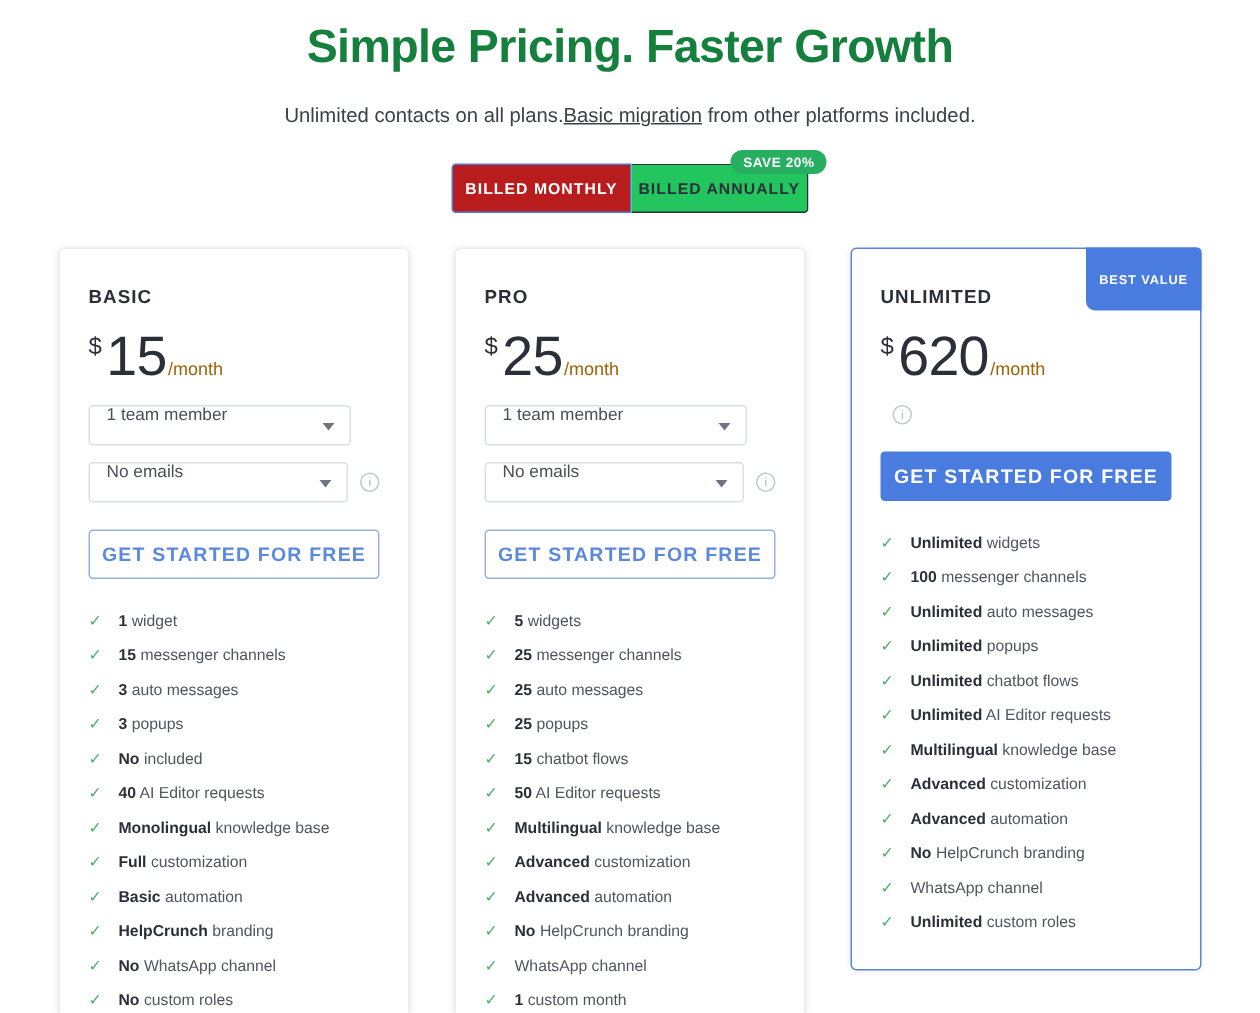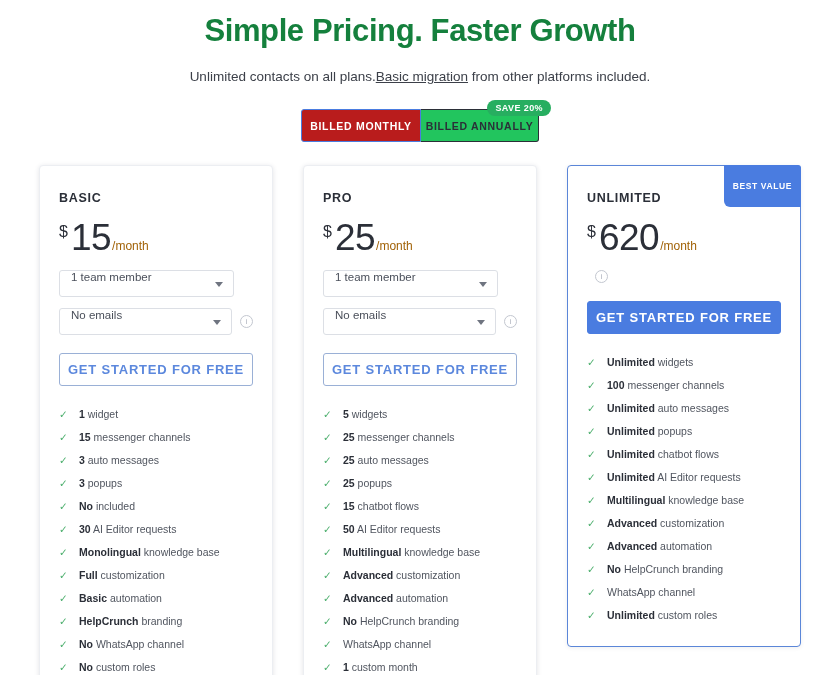--- a/index.html
+++ b/index.html
@@ -338,21 +338,21 @@
         <li class="feature">
             <span class="check">✓</span>
             <span><b>3</b><span> popups</span></span>
           </li>
         <li class="feature">
             <span class="check">✓</span>
             <span><b>No</b><span> included</span></span>
           </li>
         <li class="feature">
             <span class="check">✓</span>
-            <span><b>30</b><span> AI Editor requests</span></span>
+            <span><b>40</b><span> AI Editor requests</span></span>
           </li>
         <li class="feature">
             <span class="check">✓</span>
             <span><b>Monolingual</b><span> knowledge base</span></span>
           </li>
         <li class="feature">
             <span class="check">✓</span>
             <span><b>Full</b><span> customization</span></span>
           </li>
         <li class="feature">

